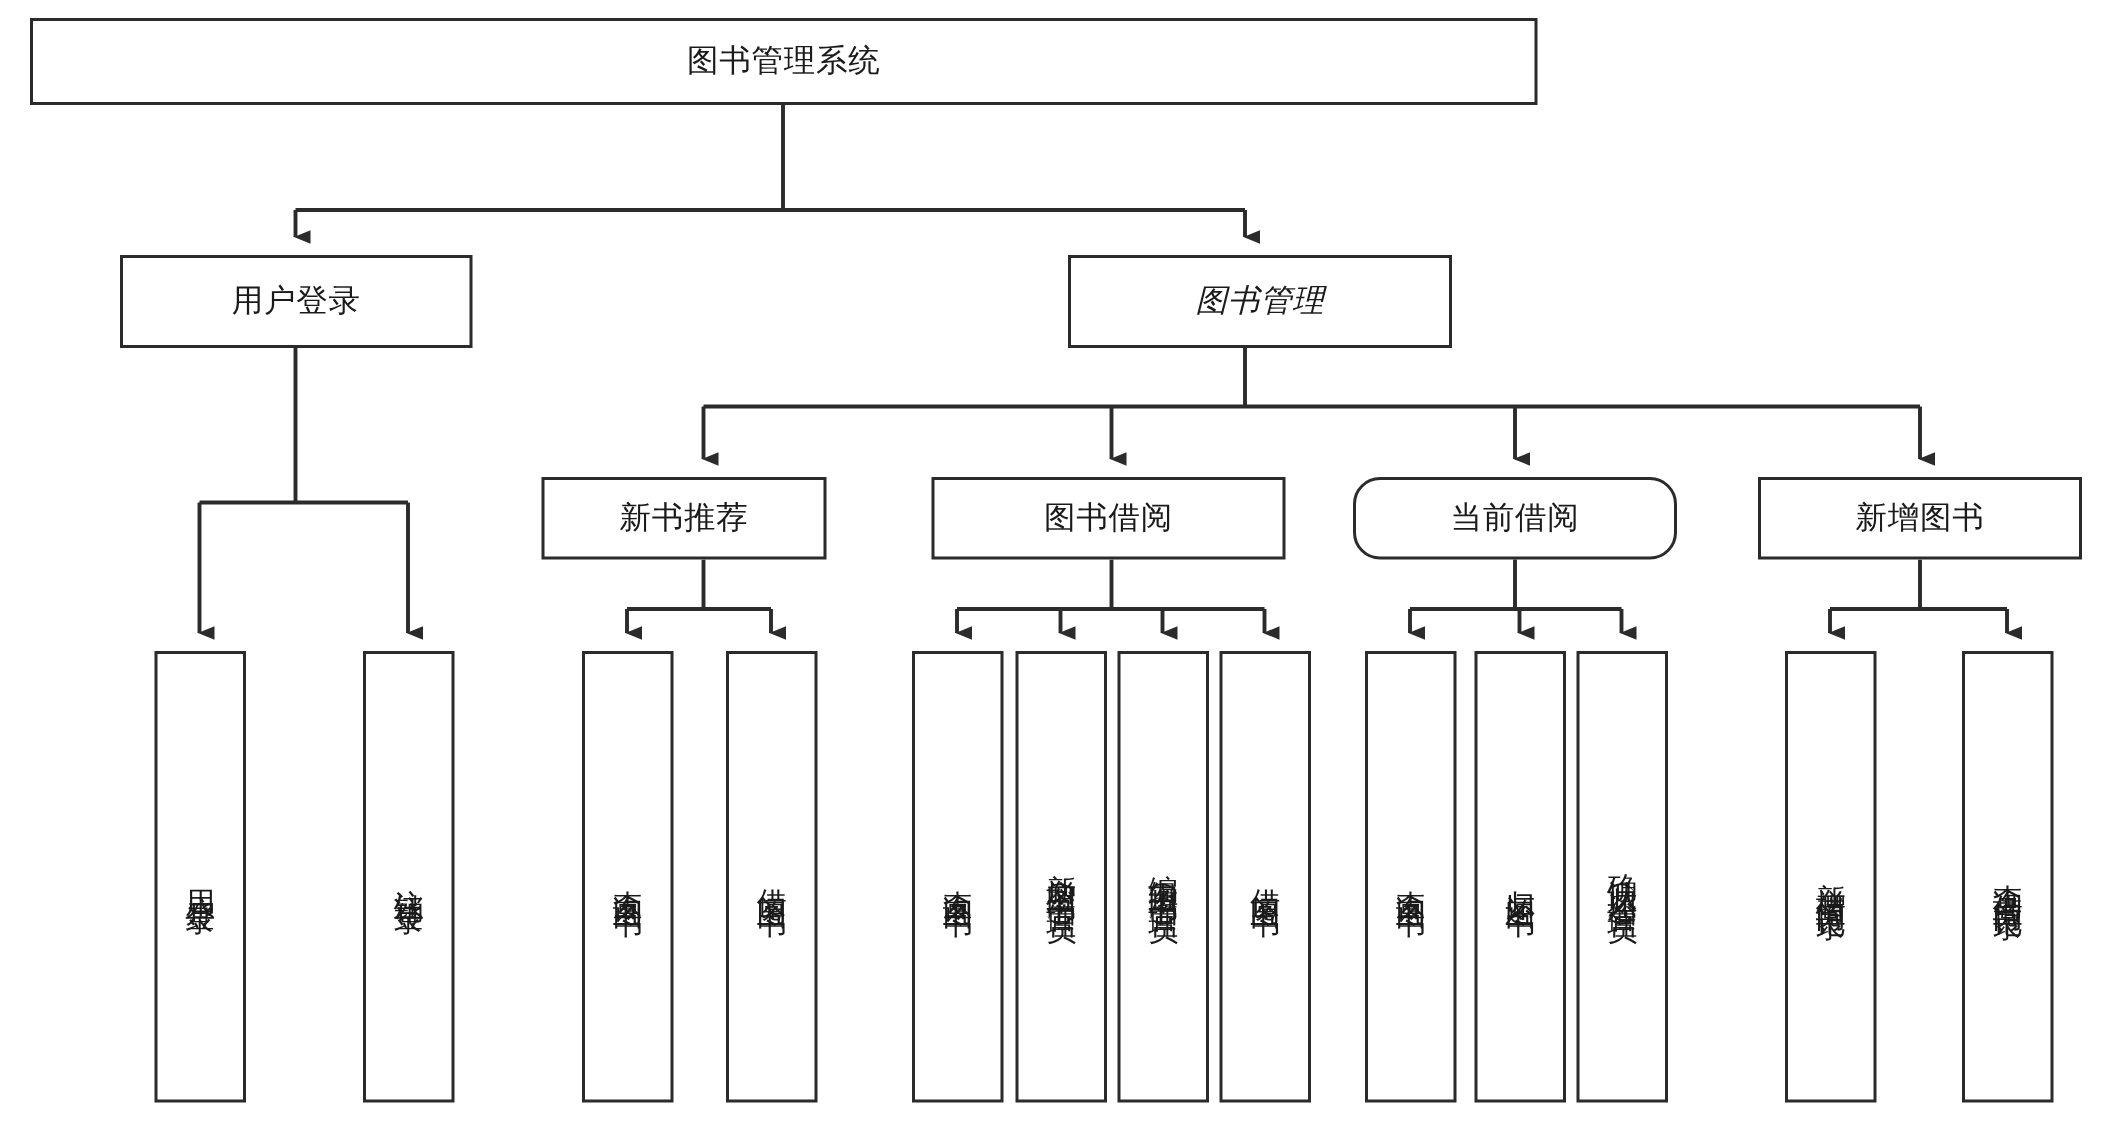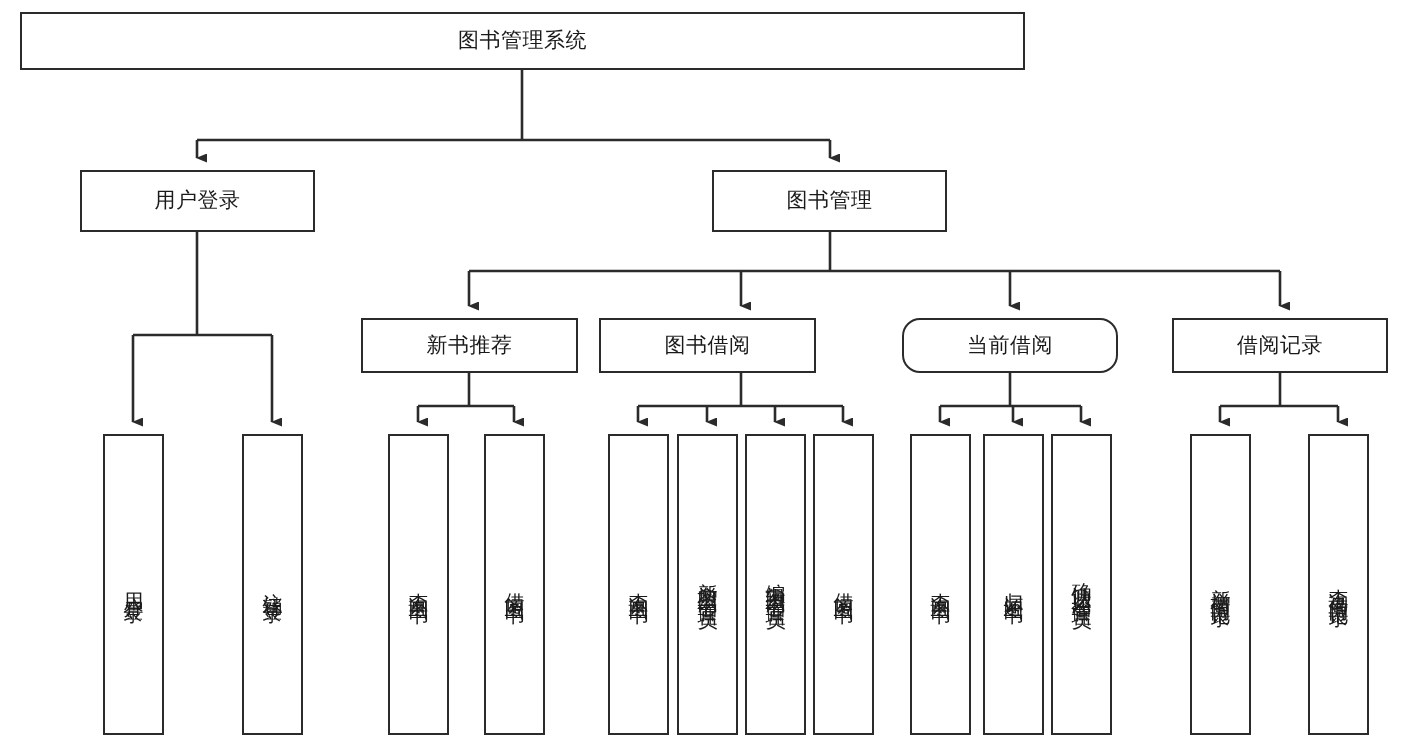--- a/index.html
+++ b/index.html
@@ -130,35 +130,35 @@
     </g>
   </svg>
 
   <div class="node-box" style="left: 20px; top: 12px; width: 1005px; height: 58px; text-align: center;">
     <span class="node-label-h">图书管理系统</span>
   </div>
 
   <div class="node-box" style="left: 80px; top: 170px; width: 235px; height: 62px;">
     <span class="node-label-h">用户登录</span>
   </div>
-  <div class="node-box" style="left: 712px; top: 170px; width: 235px; height: 62px;">
+  <div class="node-box" style="left: 712px; top: 170px; width: 256px; height: 62px; font-style: italic;">
     <span class="node-label-h">图书管理</span>
   </div>
 
-  <div class="node-box" style="left: 361px; top: 318px; width: 217px; height: 55px;">
+  <div class="node-box" style="left: 361px; top: 318px; width: 190px; height: 55px;">
     <span class="node-label-h">新书推荐</span>
   </div>
-  <div class="node-box" style="left: 599px; top: 318px; width: 217px; height: 55px;">
+  <div class="node-box" style="left: 621px; top: 318px; width: 236px; height: 55px;">
     <span class="node-label-h">图书借阅</span>
   </div>
   <div class="node-box" style="left: 902px; top: 318px; width: 216px; height: 55px; border-radius: 18px;">
     <span class="node-label-h">当前借阅</span>
   </div>
   <div class="node-box" style="left: 1172px; top: 318px; width: 216px; height: 55px;">
-    <span class="node-label-h">借阅记录</span>
+    <span class="node-label-h">新增图书</span>
   </div>
 
   <div class="node-box" style="left: 103px; top: 434px; width: 61px; height: 301px;">
     <span class="node-label-v">用户登录</span>
   </div>
   <div class="node-box" style="left: 242px; top: 434px; width: 61px; height: 301px;">
     <span class="node-label-v">注销登录</span>
   </div>
   <div class="node-box" style="left: 388px; top: 434px; width: 61px; height: 301px;">
     <span class="node-label-v">查询图书</span>

